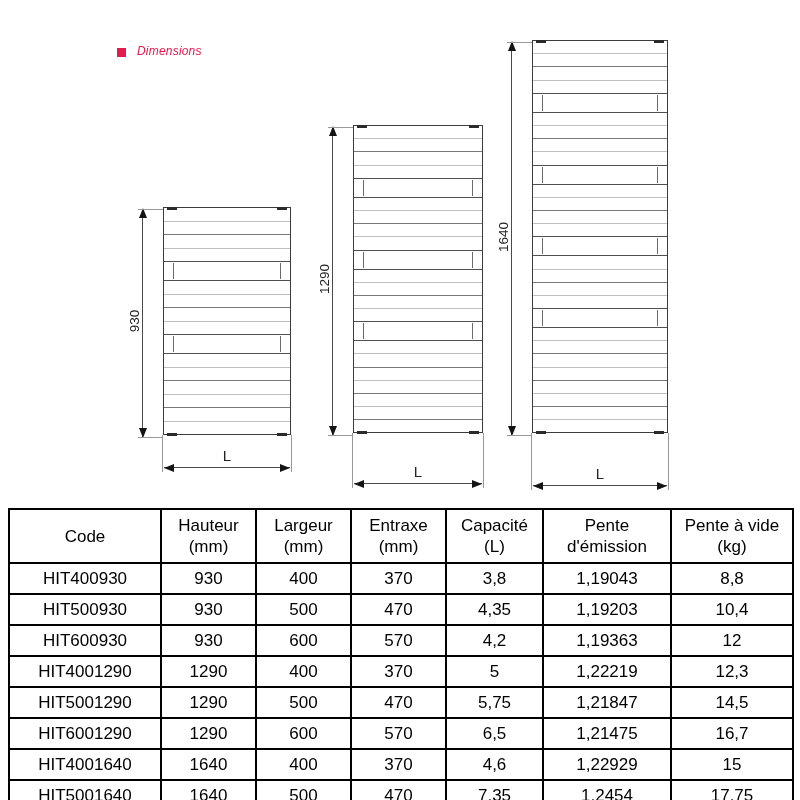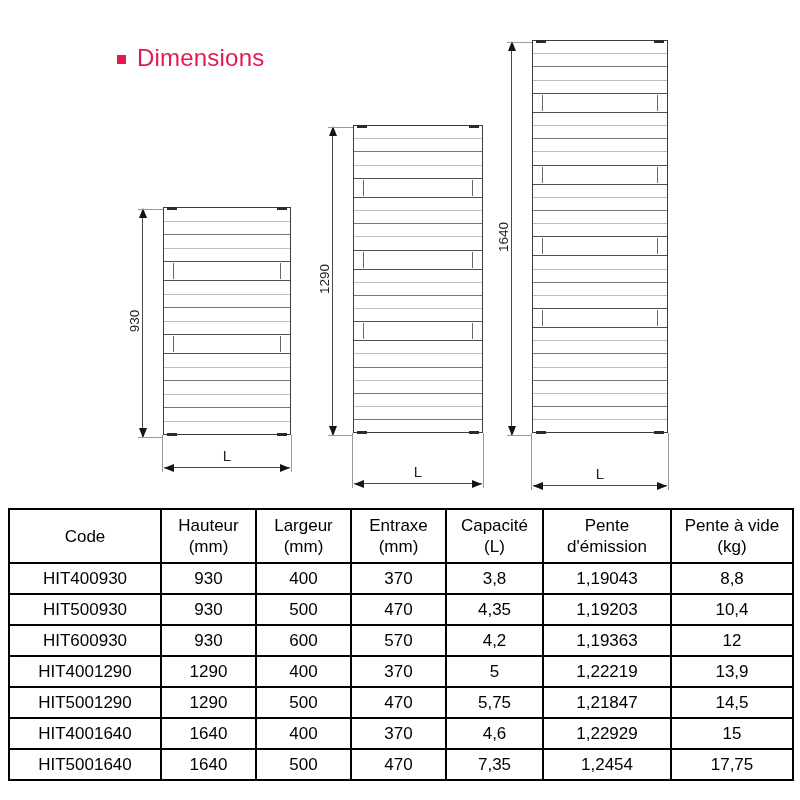--- a/index.html
+++ b/index.html
@@ -5,21 +5,21 @@
   :root { --accent:#e4194e; --line:#4a4a4a; --thin:#999; --ink:#1a1a1a; }
   html,body { margin:0; padding:0; }
   body {
     width:800px; height:800px; position:relative; overflow:hidden;
     background:#ffffff; font-family:"Liberation Sans", sans-serif; color:var(--ink);
   }
 
   
   .title-row { position:absolute; left:117px; top:44px; display:flex; align-items:center; gap:11px; }
   .bullet { width:9px; height:9px; background:var(--accent); margin-top:2px; }
-  .title-text { font-size:24px; color:var(--accent); letter-spacing:0.2px; }
+  .title-text { font-size:12px; color:var(--accent); letter-spacing:0.2px;font-style:italic; }
 
   
   .figure { position:absolute; }
   .fig1 { left:163px; top:207px; width:128px; height:228px; --loff:32px; }
   .fig2 { left:353px; top:125px; width:130px; height:308px; --loff:50px; }
   .fig3 { left:532px; top:40px;  width:136px; height:393px; --loff:52px; }
 
   .radiator-body { position:absolute; inset:0; border:1.5px solid #3c3c3c; background:#fff; }
   .sections { position:absolute; inset:0; display:flex; flex-direction:column; }
   .slat-group { display:flex; flex-direction:column; flex-basis:0; min-height:0; }
@@ -300,32 +300,41 @@
         <td>1,19363</td>
         <td>12</td>
       </tr>
       <tr>
         <td>HIT4001290</td>
         <td>1290</td>
         <td>400</td>
         <td>370</td>
         <td>5</td>
         <td>1,22219</td>
-        <td>13,9</td>
+        <td>12,3</td>
       </tr>
       <tr>
         <td>HIT5001290</td>
         <td>1290</td>
         <td>500</td>
         <td>470</td>
         <td>5,75</td>
         <td>1,21847</td>
         <td>14,5</td>
       </tr>
       <tr>
+        <td>HIT6001290</td>
+        <td>1290</td>
+        <td>600</td>
+        <td>570</td>
+        <td>6,5</td>
+        <td>1,21475</td>
+        <td>16,7</td>
+      </tr>
+      <tr>
         <td>HIT4001640</td>
         <td>1640</td>
         <td>400</td>
         <td>370</td>
         <td>4,6</td>
         <td>1,22929</td>
         <td>15</td>
       </tr>
       <tr>
         <td>HIT5001640</td>

